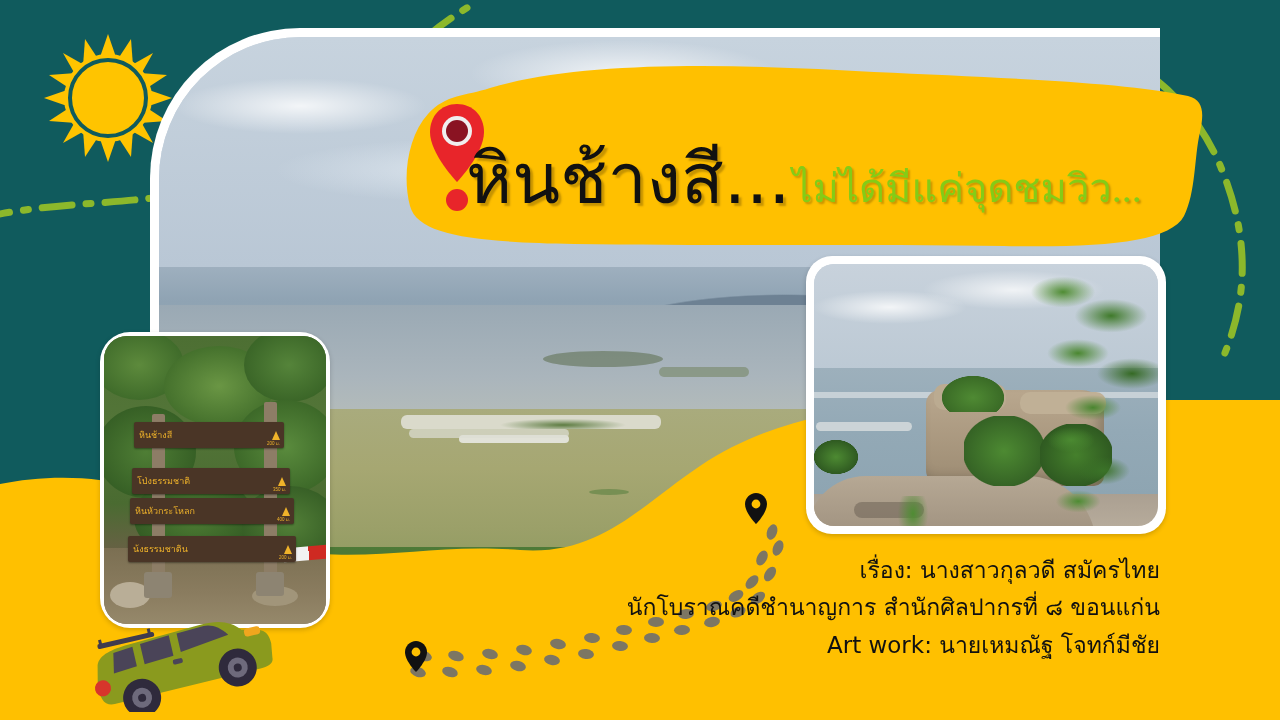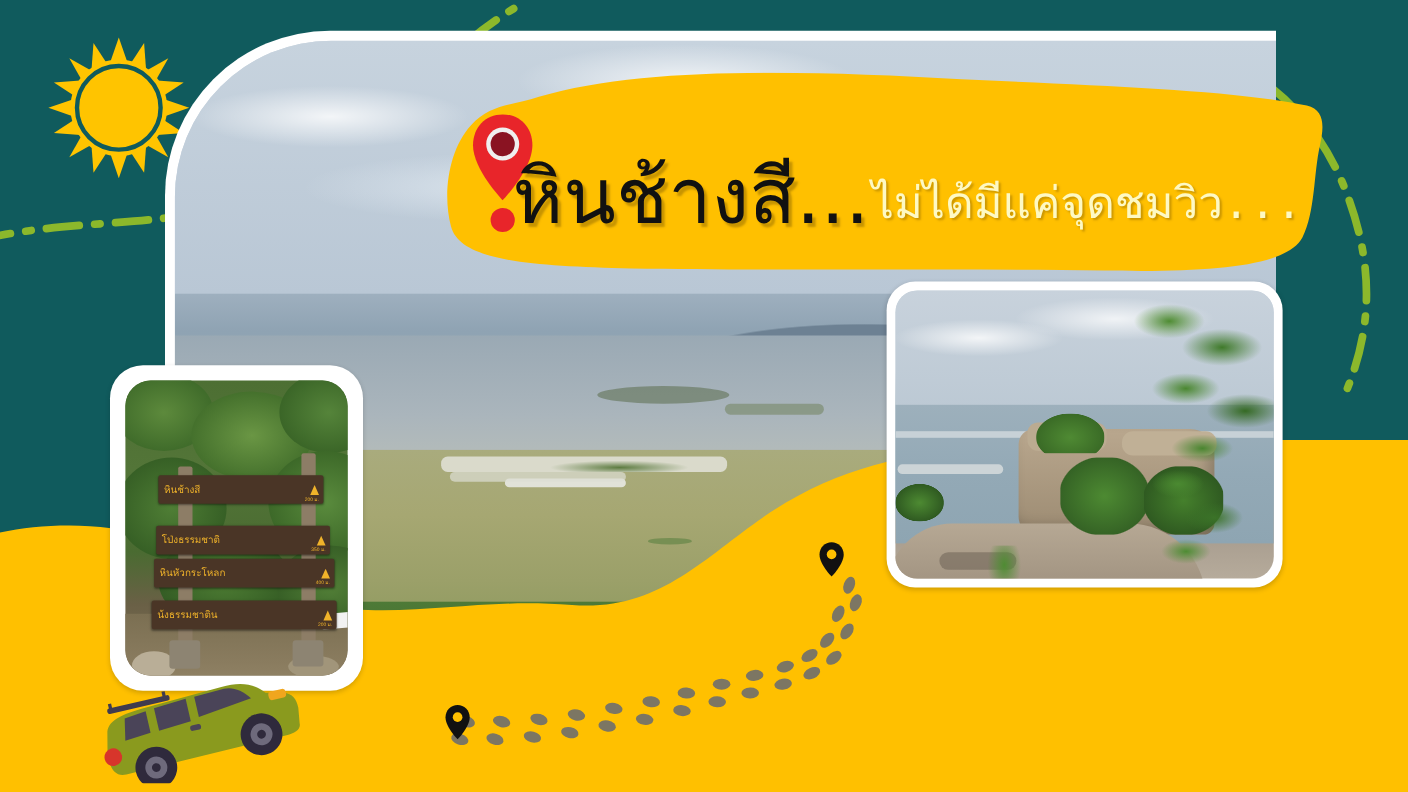--- a/index.html
+++ b/index.html
@@ -69,36 +69,36 @@
   #yellow-banner{position:absolute;left:404px;top:66px;width:800px;height:182px;}
   
   #yellow-bottom{position:absolute;left:0;top:400px;width:1280px;height:320px;}
 
   
   #title-wrap{position:absolute;left:466px;top:118px;width:790px;height:96px;
     display:flex;align-items:flex-end;gap:2px;white-space:nowrap;}
   #title-main{font-size:70px;line-height:.98;color:#111;
     font-family:"DejaVu Sans","Liberation Sans",sans-serif;
     text-shadow:3px 3px 2px rgba(120,85,0,.42);}
-  #title-sub{font-size:40px;line-height:1.05;color:#fef9c3;padding-bottom:4px;
-    font-family:Liberation Mono, monospace;
+  #title-sub{font-size:40px;line-height:1.05;color:#84cc16;padding-bottom:4px;
+    font-family:Liberation Serif, serif;
     text-shadow:2px 2px 2px rgba(120,85,0,.4);}
   #title-pin{position:absolute;left:428px;top:102px;width:58px;height:110px;}
 
   
   #rock-frame{position:absolute;left:806px;top:256px;width:360px;height:278px;
     background:#fff;border-radius:26px;padding:8px;box-sizing:border-box;
     box-shadow:0 2px 5px rgba(0,0,0,.18);}
   #rock-photo{width:100%;height:100%;border-radius:20px;overflow:hidden;position:relative;
     background:linear-gradient(#c5d0da 0%,#cdd6de 28%,#9fb2bd 40%,#8fa6b2 54%,#8ba3ae 70%,#a99e90 86%,#b6ab9b 100%);}
   .rk{position:absolute;}
 
   
   #sign-frame{position:absolute;left:100px;top:332px;width:230px;height:296px;
-    background:#fff;border-radius:30px;padding:14px;box-sizing:border-box;
+    background:#fff;border-radius:30px;padding:4px;box-sizing:border-box;
     box-shadow:0 2px 5px rgba(0,0,0,.18);}
   #sign-photo{width:100%;height:100%;border-radius:23px;overflow:hidden;position:relative;
     background:linear-gradient(#4d6f33 0%,#537538 30%,#4a6b31 58%,#6a6046 76%,#7d7158 100%);}
   .leafy{position:absolute;border-radius:50%;}
   .board{position:absolute;background:#4a3526;border-radius:2px;
     display:flex;align-items:center;justify-content:space-between;
     padding:0 4px 0 5px;box-sizing:border-box;box-shadow:0 1px 2px rgba(0,0,0,.4);}
   .board-text{color:#f0b32a;font-size:9px;white-space:nowrap;
     font-family:"DejaVu Sans","Liberation Sans",sans-serif;}
   .board-dist{color:#f0b32a;font-size:4.5px;position:absolute;right:4px;bottom:1px;}
@@ -331,14 +331,19 @@
       <rect x="78" y="14" width="3" height="8" fill="#403B4E"></rect>
       <circle cx="58" cy="80" r="19" fill="#2F2A3C"></circle>
       <circle cx="58" cy="80" r="10" fill="#6E6A7C"></circle>
       <circle cx="58" cy="80" r="4" fill="#2F2A3C"></circle>
       <circle cx="158" cy="72" r="19" fill="#2F2A3C"></circle>
       <circle cx="158" cy="72" r="10" fill="#6E6A7C"></circle>
       <circle cx="158" cy="72" r="4" fill="#2F2A3C"></circle>
     </g>
   </svg>
 
+  <div id="credits">
+    <div class="credit-line">เรื่อง: นางสาวกุลวดี  สมัครไทย</div>
+    <div class="credit-line">นักโบราณคดีชำนาญการ  สำนักศิลปากรที่ ๘ ขอนแก่น</div>
+    <div class="credit-line">Art work: นายเหมณัฐ โจทก์มีชัย</div>
+  </div>
 
 </div>
 
 </body></html>

